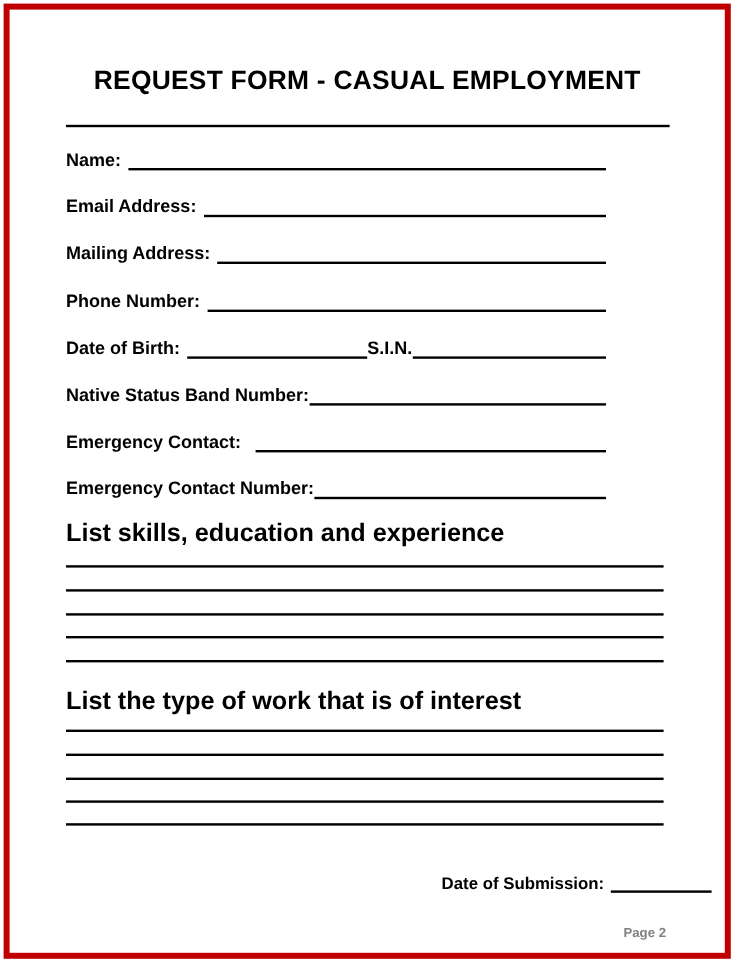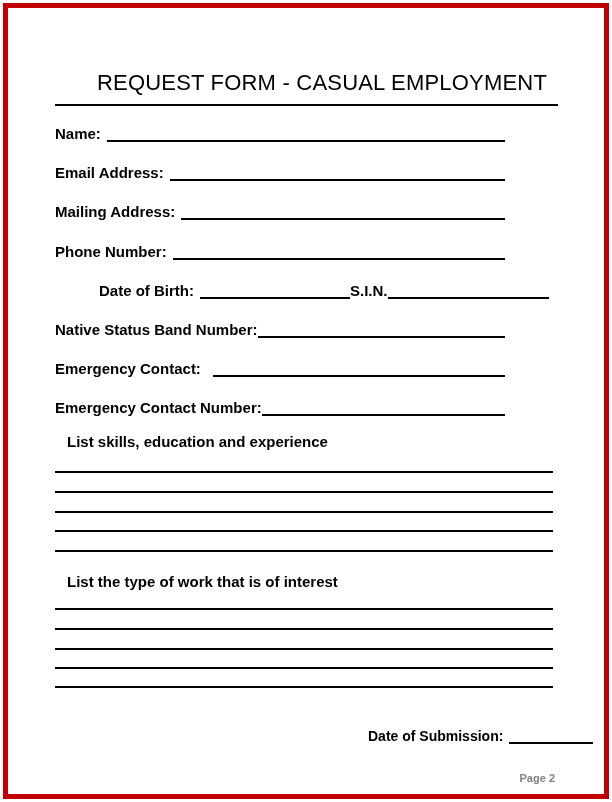--- a/index.html
+++ b/index.html
@@ -16,24 +16,24 @@
     position: absolute;
     left: 3px; top: 3px; right: 3px; bottom: 3px;
     border: 5px solid #C00000;
     pointer-events: none;
   }
   .title {
     position: absolute;
     top: 54px;
     left: 30px;
     width: 552px;
-    margin: 16px;
+    margin: 0;
     text-align: center;
     font-size: 22px;
-    font-weight: normal;
+    font-weight: bold;
     letter-spacing: 0.2px;
   }
   .title-rule {
     position: absolute;
     left: 55px;
     top: 104px;
     width: 503px;
     height: 0;
     border-top: 2px solid #000000;
   }
@@ -53,29 +53,29 @@
     flex: 1 1 auto;
     align-self: stretch;
     border-bottom: 2px solid #000000;
   }
   .blank.gap { margin-left: 6px; }
   .blank.fixed { flex: 0 0 auto; width: 150px; }
   .row-name  { top: 124px; }
   .row-email { top: 163px; }
   .row-mail  { top: 202px; }
   .row-phone { top: 242px; }
-  .row-dob   { top: 281px; margin-left: 44px; }
+  .row-dob   { top: 281px; }
   .row-band  { top: 320px; }
   .row-emc   { top: 359px; gap: 12px; }
   .row-emcn  { top: 398px; }
   .section-heading {
     position: absolute;
-    left: 67px;
+    left: 55px;
     margin: 0;
-    font-size: 15px;
+    font-size: 21px;
     font-weight: bold;
   }
   .skills-heading { top: 433px; }
   .work-heading   { top: 573px; }
   .fline {
     position: absolute;
     left: 55px;
     width: 498px;
     height: 0;
     border-top: 2px solid #000000;

